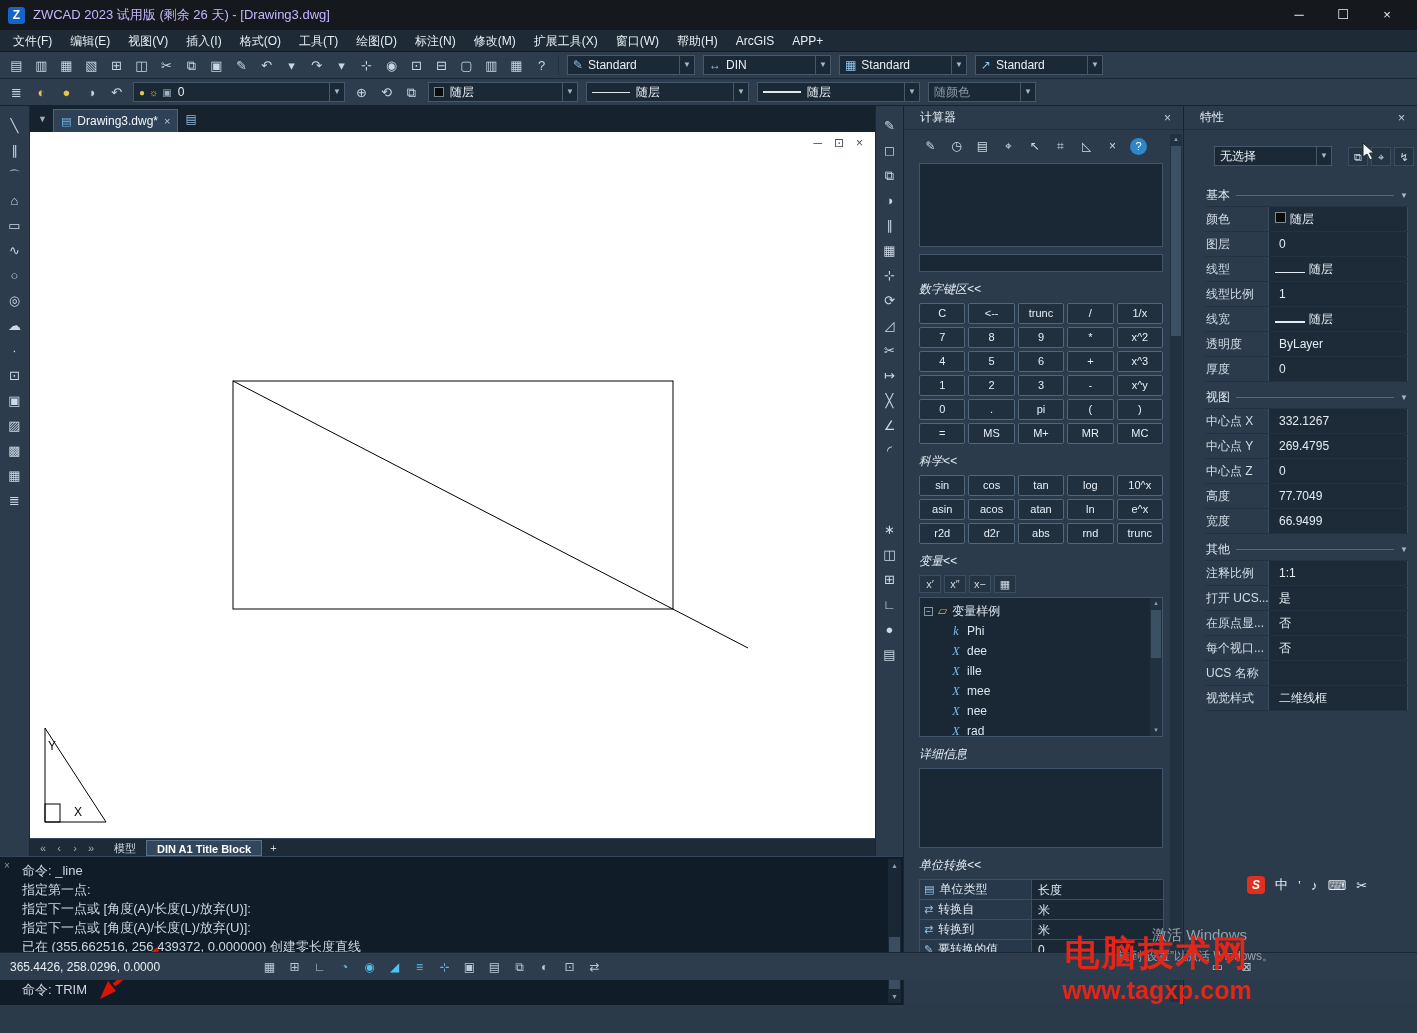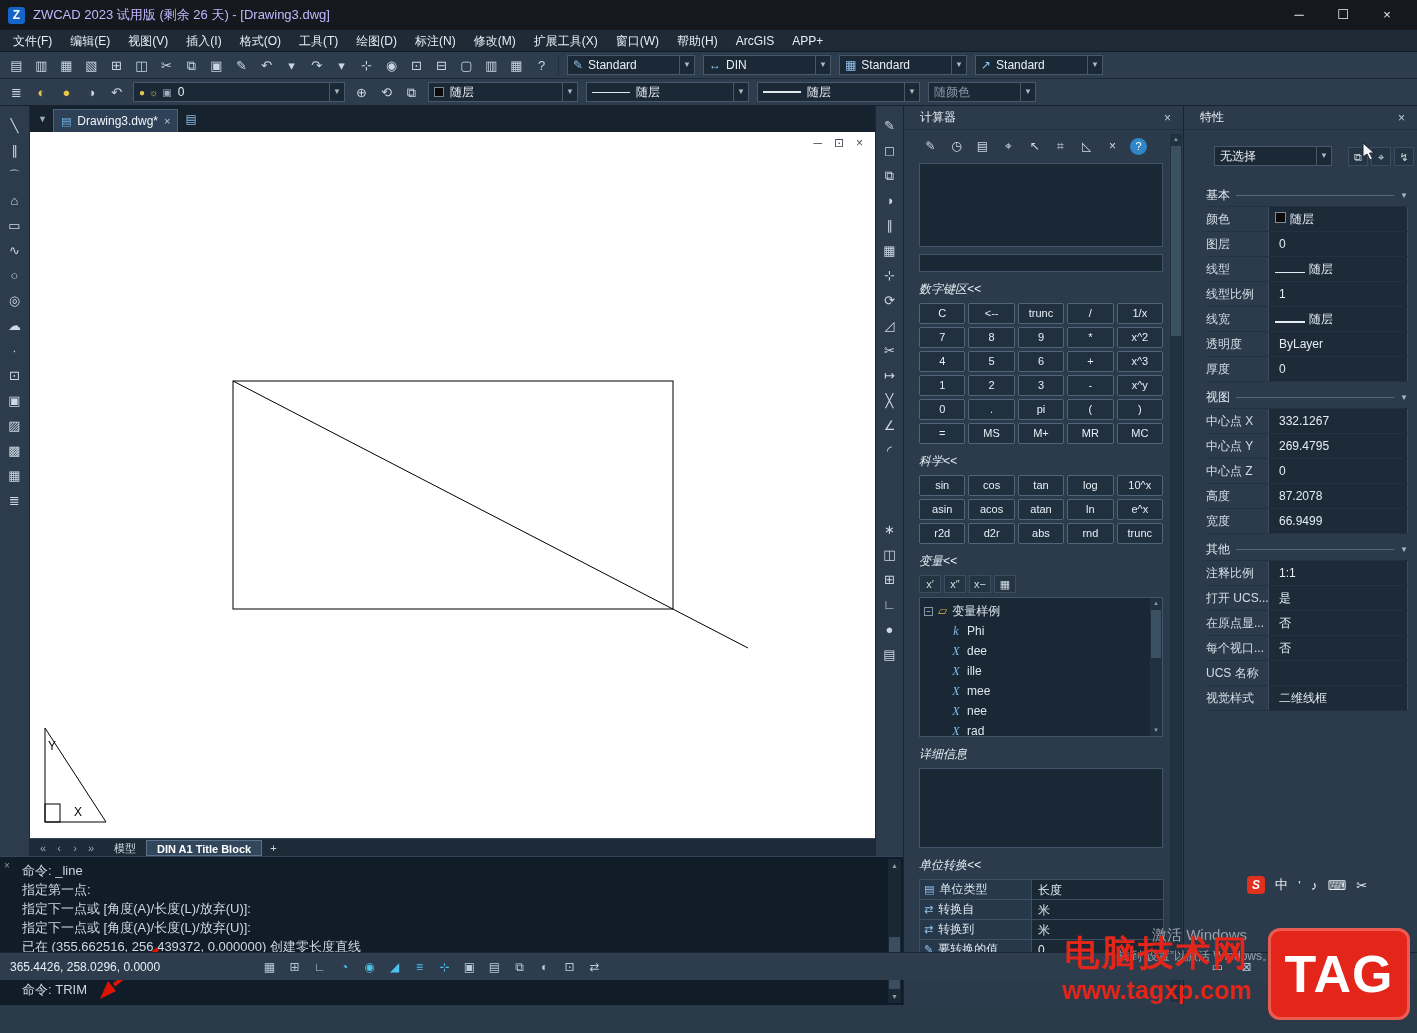--- a/index.html
+++ b/index.html
@@ -676,21 +676,21 @@
             <span class="pvalue">
               <span class="prefix"></span>
               <span>0</span>
             </span>
           </div>
 
           <div class="prow">
             <span class="plabel">高度</span>
             <span class="pvalue">
               <span class="prefix"></span>
-              <span>87.2078</span>
+              <span>77.7049</span>
             </span>
           </div>
 
           <div class="prow">
             <span class="plabel">宽度</span>
             <span class="pvalue">
               <span class="prefix"></span>
               <span>66.9499</span>
             </span>
           </div>
@@ -777,21 +777,20 @@
 
     <span class="status-ico">▭</span>
         <span class="status-ico">⊠</span>
       </span>
   </div>
 
   <div class="act1">激活 Windows</div>
   <div class="act2">转到“设置”以激活 Windows。</div>
   <div class="wm-site">电脑技术网</div>
   <div class="wm-url">www.tagxp.com</div>
-  <div class="wm-logo">TAG</div>
 
   <div class="ime">
 
   <span class="sogou">S</span>
       <span>中</span>
       <span>’</span>
       <span>♪</span>
       <span>⌨</span>
       <span>✂</span>
     </div>

